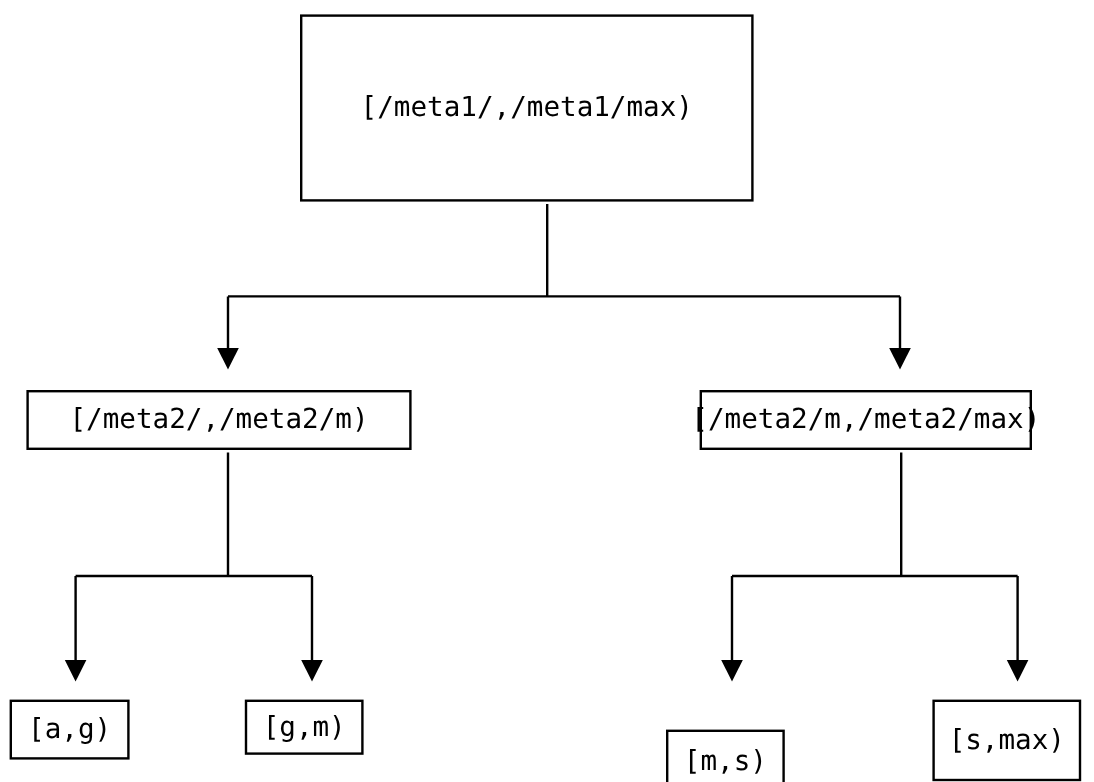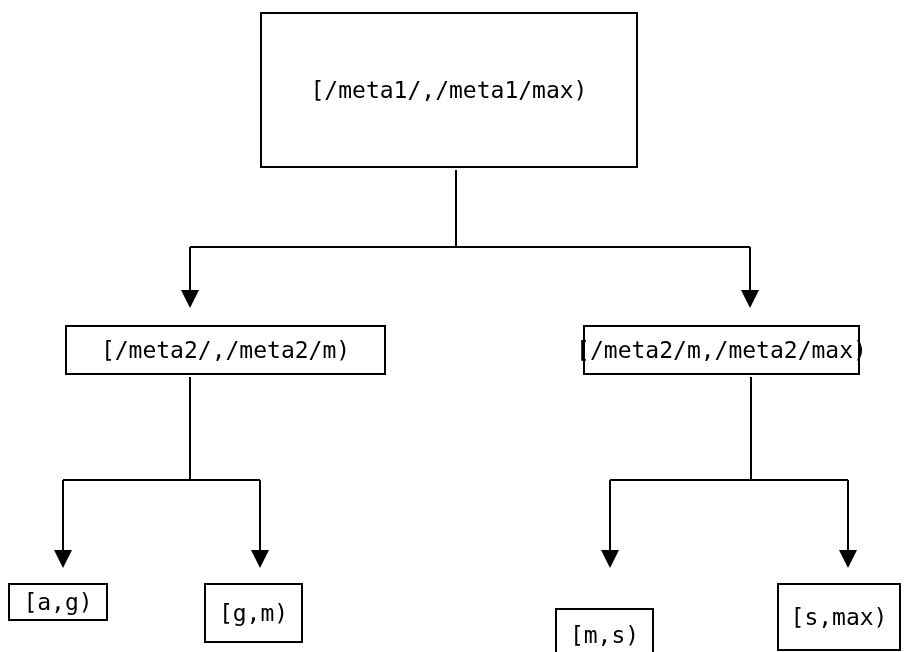--- a/index.html
+++ b/index.html
@@ -42,25 +42,25 @@
     border: 2px solid var(--line);
     background: var(--bg);
     display: flex;
     align-items: center;
     justify-content: center;
     font-size: 23px;
     line-height: 1;
     color: var(--text);
     white-space: nowrap;
   }
-  #node-root  { left: 260px; top: 12px;  width: 378px; height: 156px; }
-  #node-l2a   { left: 22px;  top: 325px; width: 321px; height: 50px; margin-left: 43px; }
+  #node-root  { left: 250px; top: 12px;  width: 378px; height: 156px; }
+  #node-l2a   { left: 22px;  top: 325px; width: 321px; height: 50px; }
   #node-l2b   { left: 583px; top: 325px; width: 277px; height: 50px; }
-  #node-leaf1 { left: 8px;   top: 583px; width: 100px; height: 38px; }
-  #node-leaf2 { left: 204px; top: 583px; width: 99px;  height: 60px; }
+  #node-leaf1 { left: 8px;   top: 583px; width: 100px; height: 50px; }
+  #node-leaf2 { left: 204px; top: 583px; width: 99px;  height: 46px; }
   #node-leaf3 { left: 555px; top: 608px; width: 99px;  height: 54px; }
   #node-leaf4 { left: 777px; top: 583px; width: 124px; height: 68px; }
 </style>
 </head>
 <body>
 
 <div class="canvas">
 
   <svg class="edges" viewBox="0 0 912 652" xmlns="http://www.w3.org/2000/svg">
 

